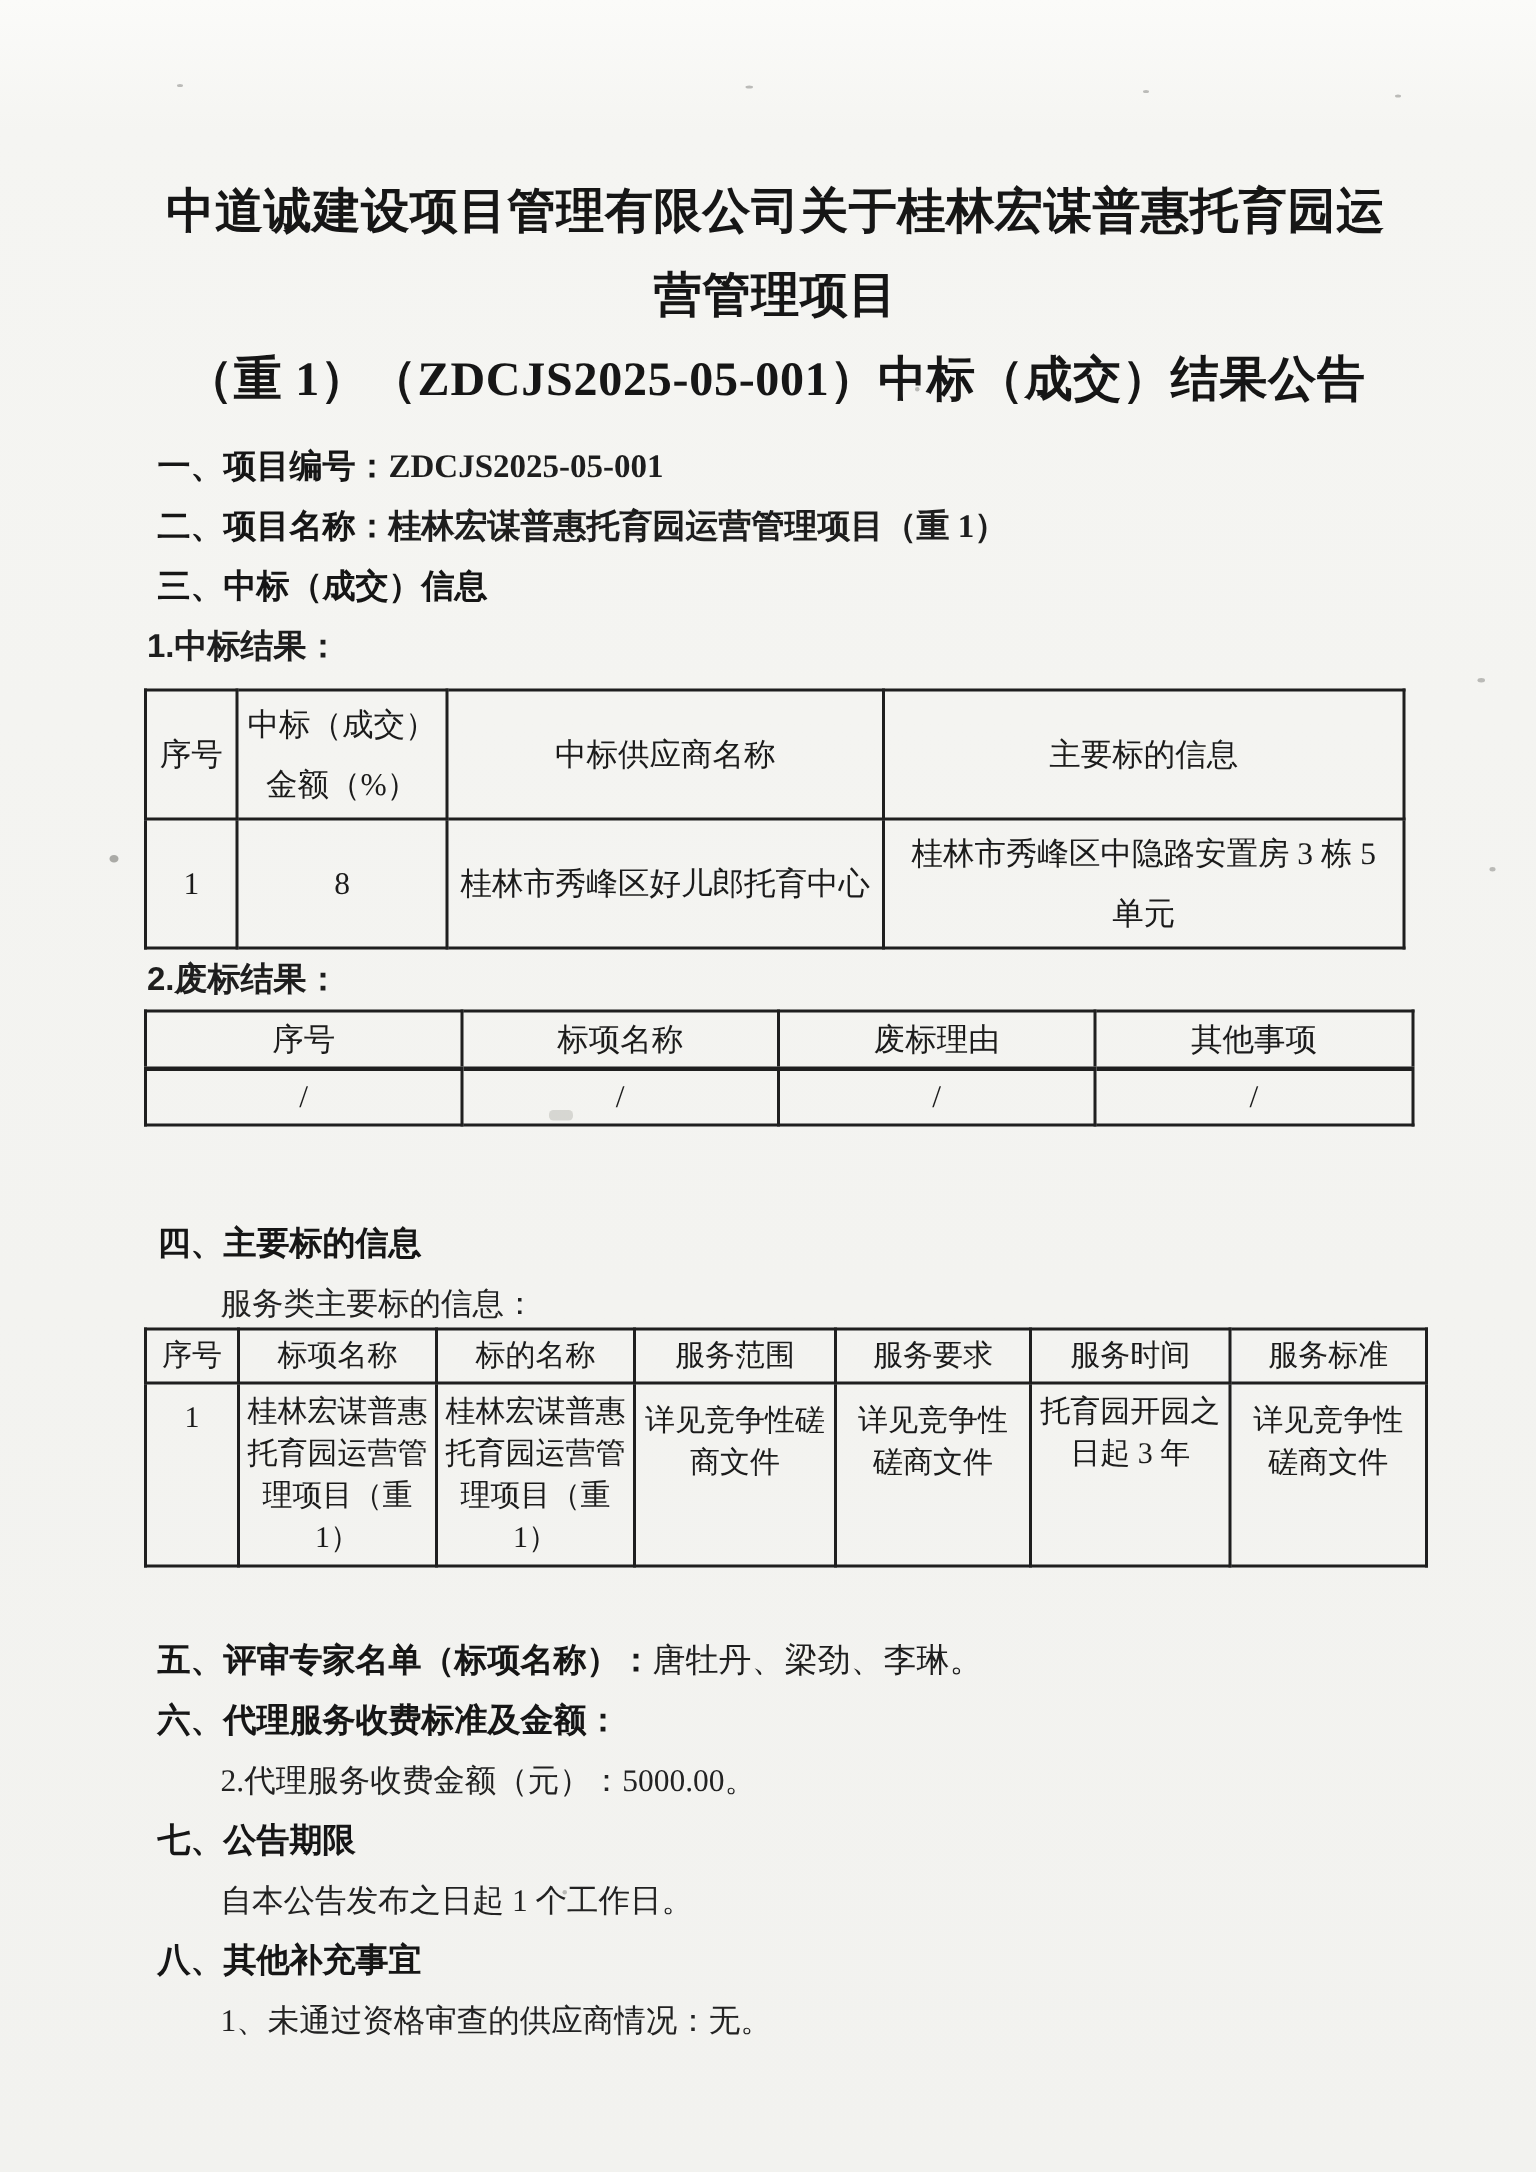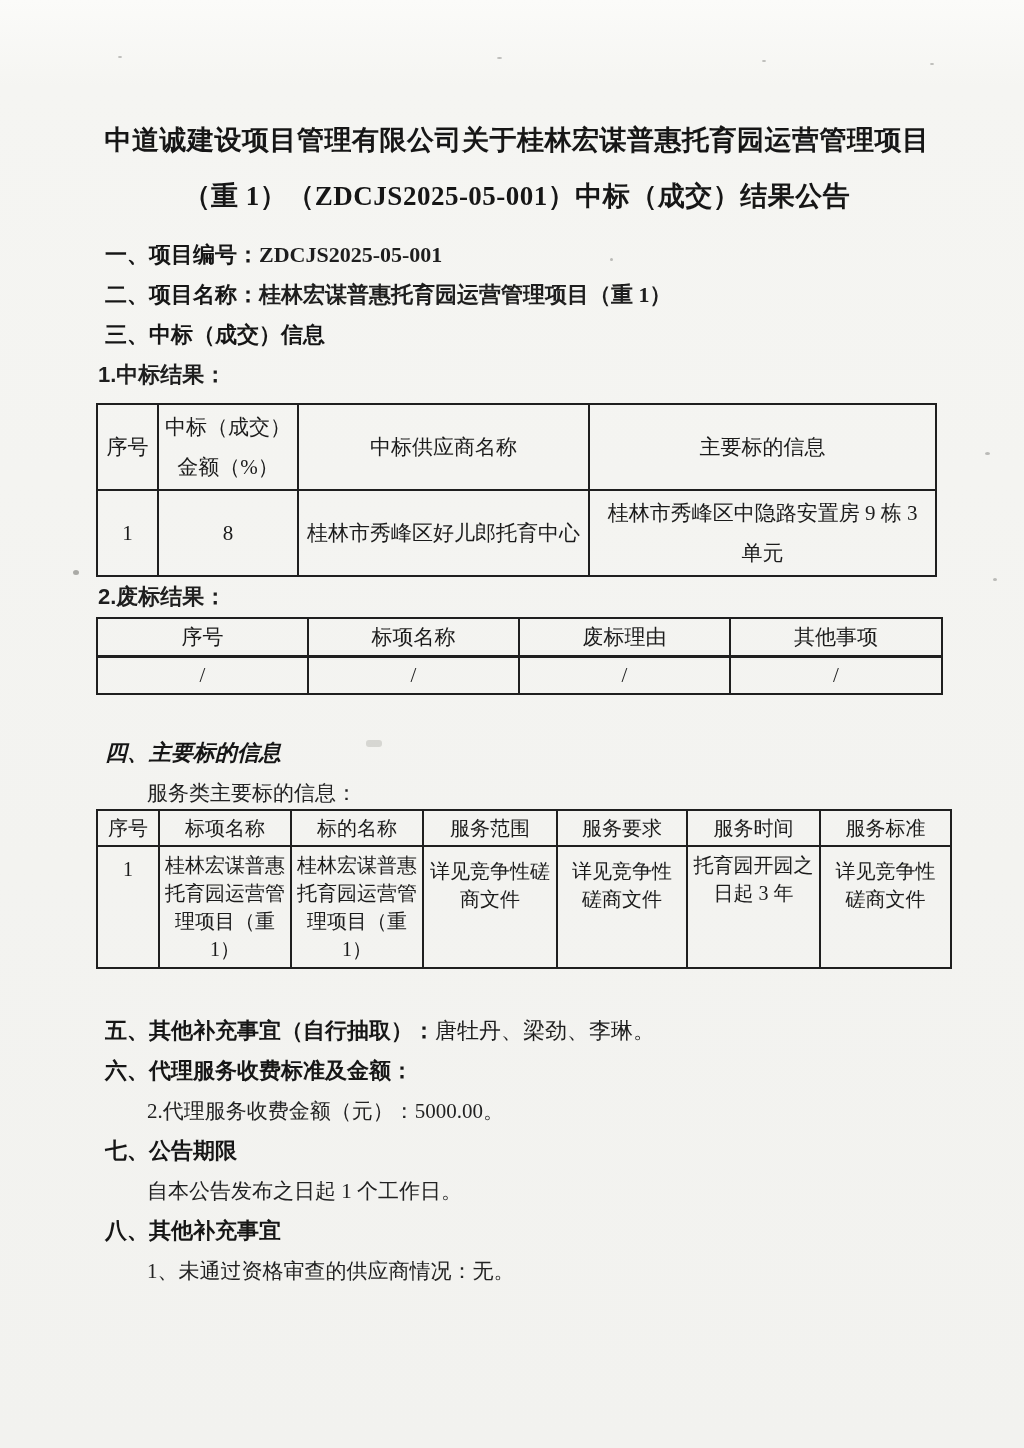--- a/index.html
+++ b/index.html
@@ -12,21 +12,21 @@
     background: linear-gradient(180deg, #fbfbf9 0%, #f5f5f2 6%, #f3f3f0 60%, #f2f2ef 100%);
     overflow: hidden;
     color: #1e1e1e;
     font-family: "Liberation Serif", "DejaVu Serif", serif;
   }
   .content { padding: 112px 86px 0 96px; }
 
   .doc-title {
     font-family: "Liberation Serif", "DejaVu Serif", serif;
     font-weight: 700;
-    font-size: 27px;
+    font-size: 32px;
     line-height: 56px;
     text-align: center;
     letter-spacing: 0.5px;
     color: #161616;
   }
 
   .line { font-size: 22px; line-height: 40px; padding-left: 9px; white-space: nowrap; }
   .lbl  { font-family: "Liberation Sans", "DejaVu Sans", sans-serif; font-weight: 700; color: #161616; }
   .val  { font-family: "Liberation Serif", "DejaVu Serif", serif; font-weight: 600; }
   .val-plain { font-family: "Liberation Serif", "DejaVu Serif", serif; font-weight: 400; }
@@ -59,21 +59,21 @@
   table.t2 tr.hdr td { border-bottom-width: 3px; }
   table.t2 tr.row { height: 38px; }
 
   table.t3 { width: 854px; margin-top: -4px; }
   table.t3 tr.hdr { height: 36px; }
   table.t3 tr.row { height: 106px; }
   table.t3 td { font-size: 20px; line-height: 28px; padding: 4px 5px; }
   table.t3 tr.hdr td { line-height: 24px; }
 
   .mt26 { margin-top: 11px; }
-  .mt38 { margin-top: 38px; font-style: italic; }
+  .mt38 { margin-top: 58px; }
   .mt42 { margin-top: 42px; }
 
   .speck { position: absolute; background: #8a8a86; border-radius: 50%; opacity: 0.55; }
   .smudge { position: absolute; background: #b9b9b4; opacity: 0.5; border-radius: 3px; }
 </style>
 </head>
 <body>
 
 <div class="page">
 
@@ -122,21 +122,21 @@
           <tr class="hdr">
         <td>序号</td>
         <td>中标（成交）金额（%）</td>
         <td>中标供应商名称</td>
         <td>主要标的信息</td>
       </tr>
       <tr class="row">
         <td>1</td>
         <td>8</td>
         <td>桂林市秀峰区好儿郎托育中心</td>
-        <td>桂林市秀峰区中隐路安置房 9 栋 3 单元</td>
+        <td>桂林市秀峰区中隐路安置房 3 栋 5 单元</td>
       </tr>
     </tbody>
       </table>
 
     <div class="sub">2.废标结果：</div>
 
     <table class="tbl t2">
       <colgroup>
           <col style="width:211px">
           <col style="width:211px">
@@ -191,21 +191,21 @@
         <td>桂林宏谋普惠托育园运营管理项目（重 1）</td>
         <td style="vertical-align:top; padding-top:10px;">详见竞争性磋商文件</td>
         <td style="vertical-align:top; padding-top:10px;">详见竞争性磋商文件</td>
         <td style="vertical-align:top; ">托育园开园之日起 3 年</td>
         <td style="vertical-align:top; padding-top:10px;">详见竞争性磋商文件</td>
       </tr>
     </tbody>
       </table>
 
     <div class="line mt42">
-      <span class="lbl">五、其他补充事宜（自行抽取）：</span><span class="val-plain">唐牡丹、梁劲、李琳。</span>
+      <span class="lbl">五、评审专家名单（标项名称）：</span><span class="val-plain">唐牡丹、梁劲、李琳。</span>
     </div>
 
     <div class="line">
       <span class="lbl">六、代理服务收费标准及金额：</span>
     </div>
 
 
     <div class="para">2.代理服务收费金额（元）：5000.00。</div>
 
     <div class="line">

